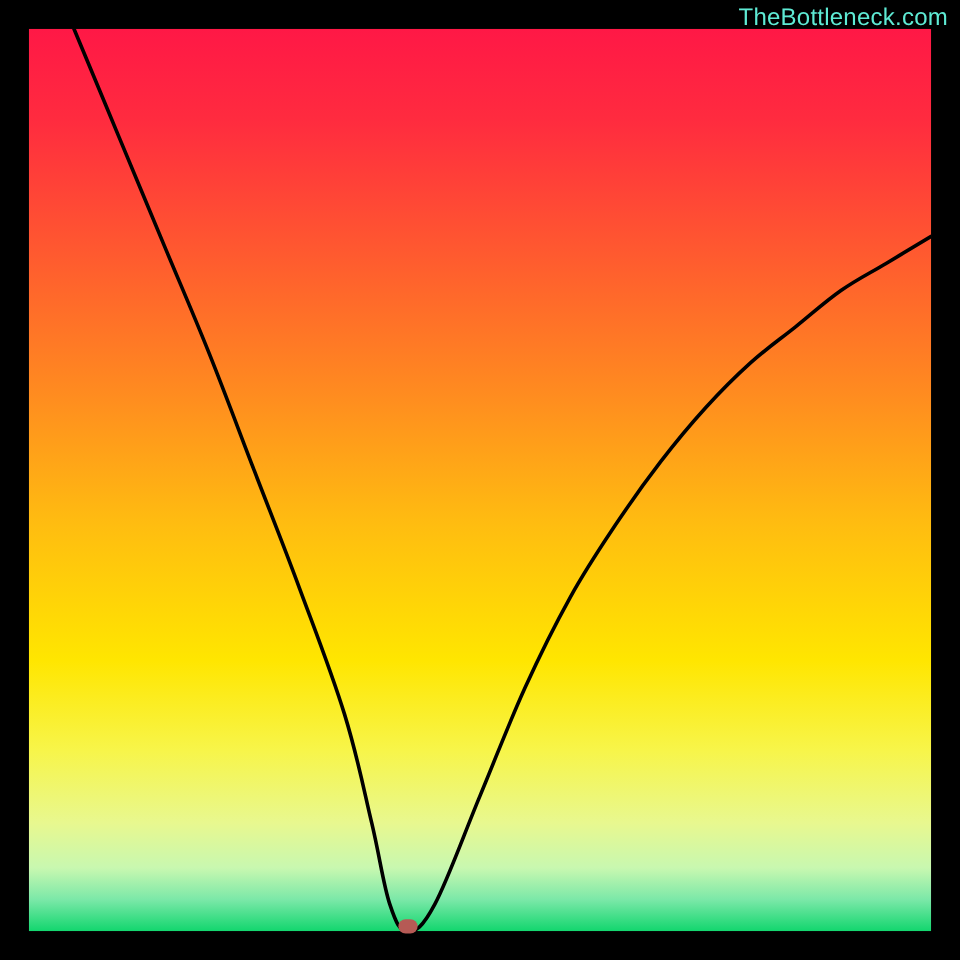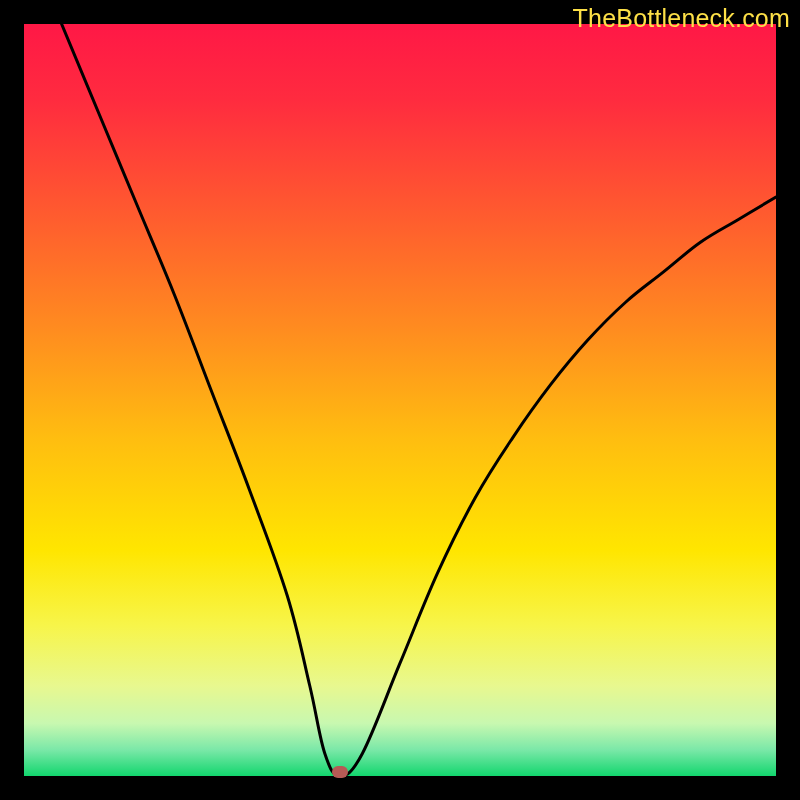--- a/index.html
+++ b/index.html
@@ -9,22 +9,22 @@
     height: 800px;
     background: #000;
     font-family: Arial, Helvetica, sans-serif;
     position: relative;
     overflow: hidden;
   }
   .watermark {
     position: absolute;
     top: 4px;
     right: 10px;
-    color: #fde047;
-    font-size: 25px;
+    color: #5eead4;
+    font-size: 20px;
     font-weight: 500;
     z-index: 10;
     letter-spacing: 0.2px;
   }
   .frame {
     position: absolute;
     top: 24px;
     left: 24px;
     width: 752px;
     height: 752px;

